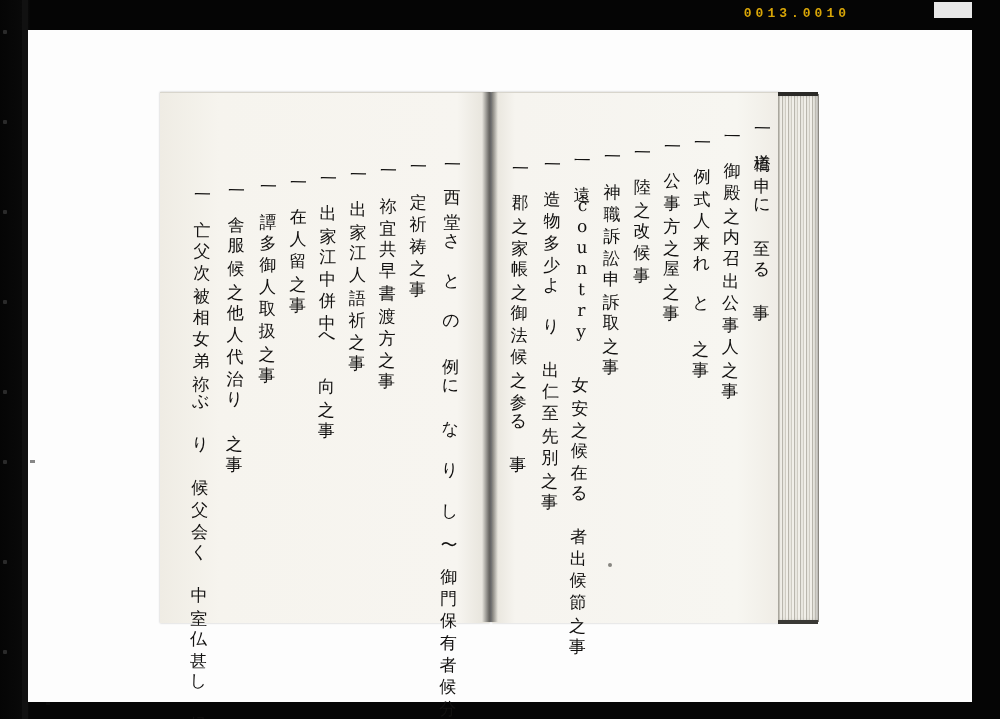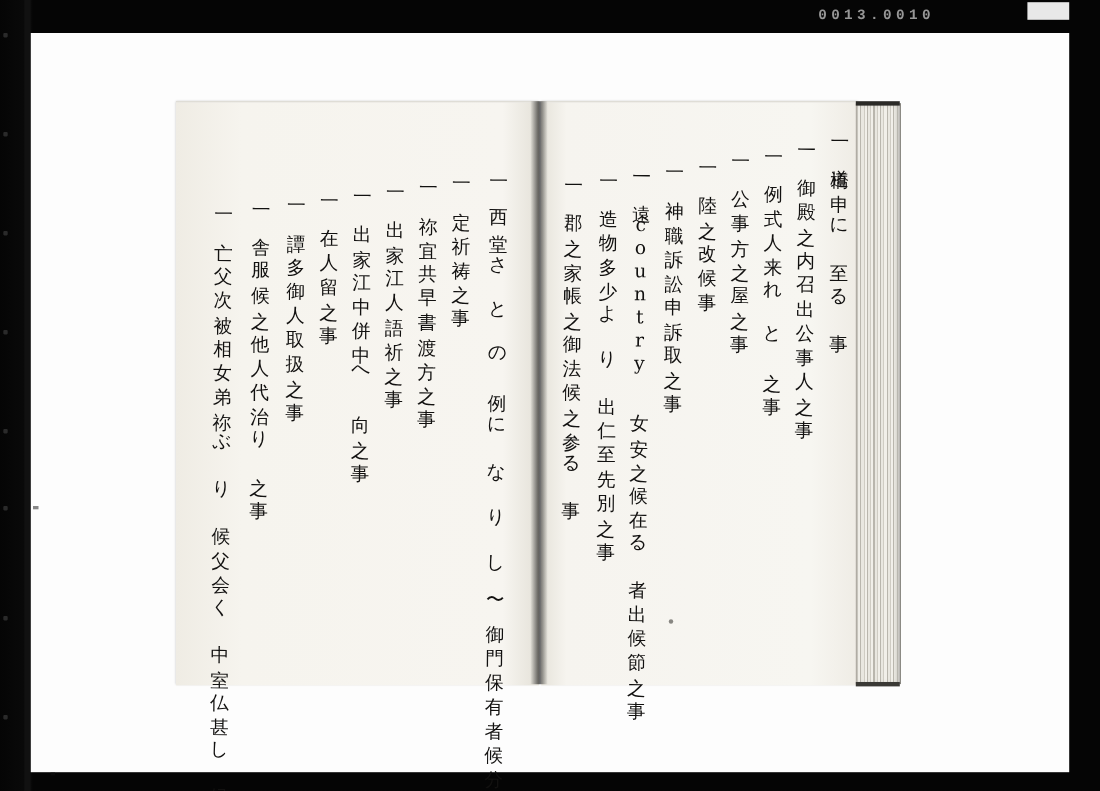--- a/index.html
+++ b/index.html
@@ -39,21 +39,21 @@
     position: absolute;
     left: 3px;
     width: 4px; height: 4px;
     background: #2a2a2a;
     border-radius: 1px;
   }
   .header-code {
     position: absolute;
     top: 6px;
     right: 150px;
-    color: #a3a3a3;
+    color: #eab308;
     font-family: "Liberation Mono", monospace;
     font-size: 13px;
     letter-spacing: 4px;
     font-weight: bold;
     opacity: 0.92;
   }
   .header-tag {
     position: absolute;
     top: 2px;
     right: 28px;

